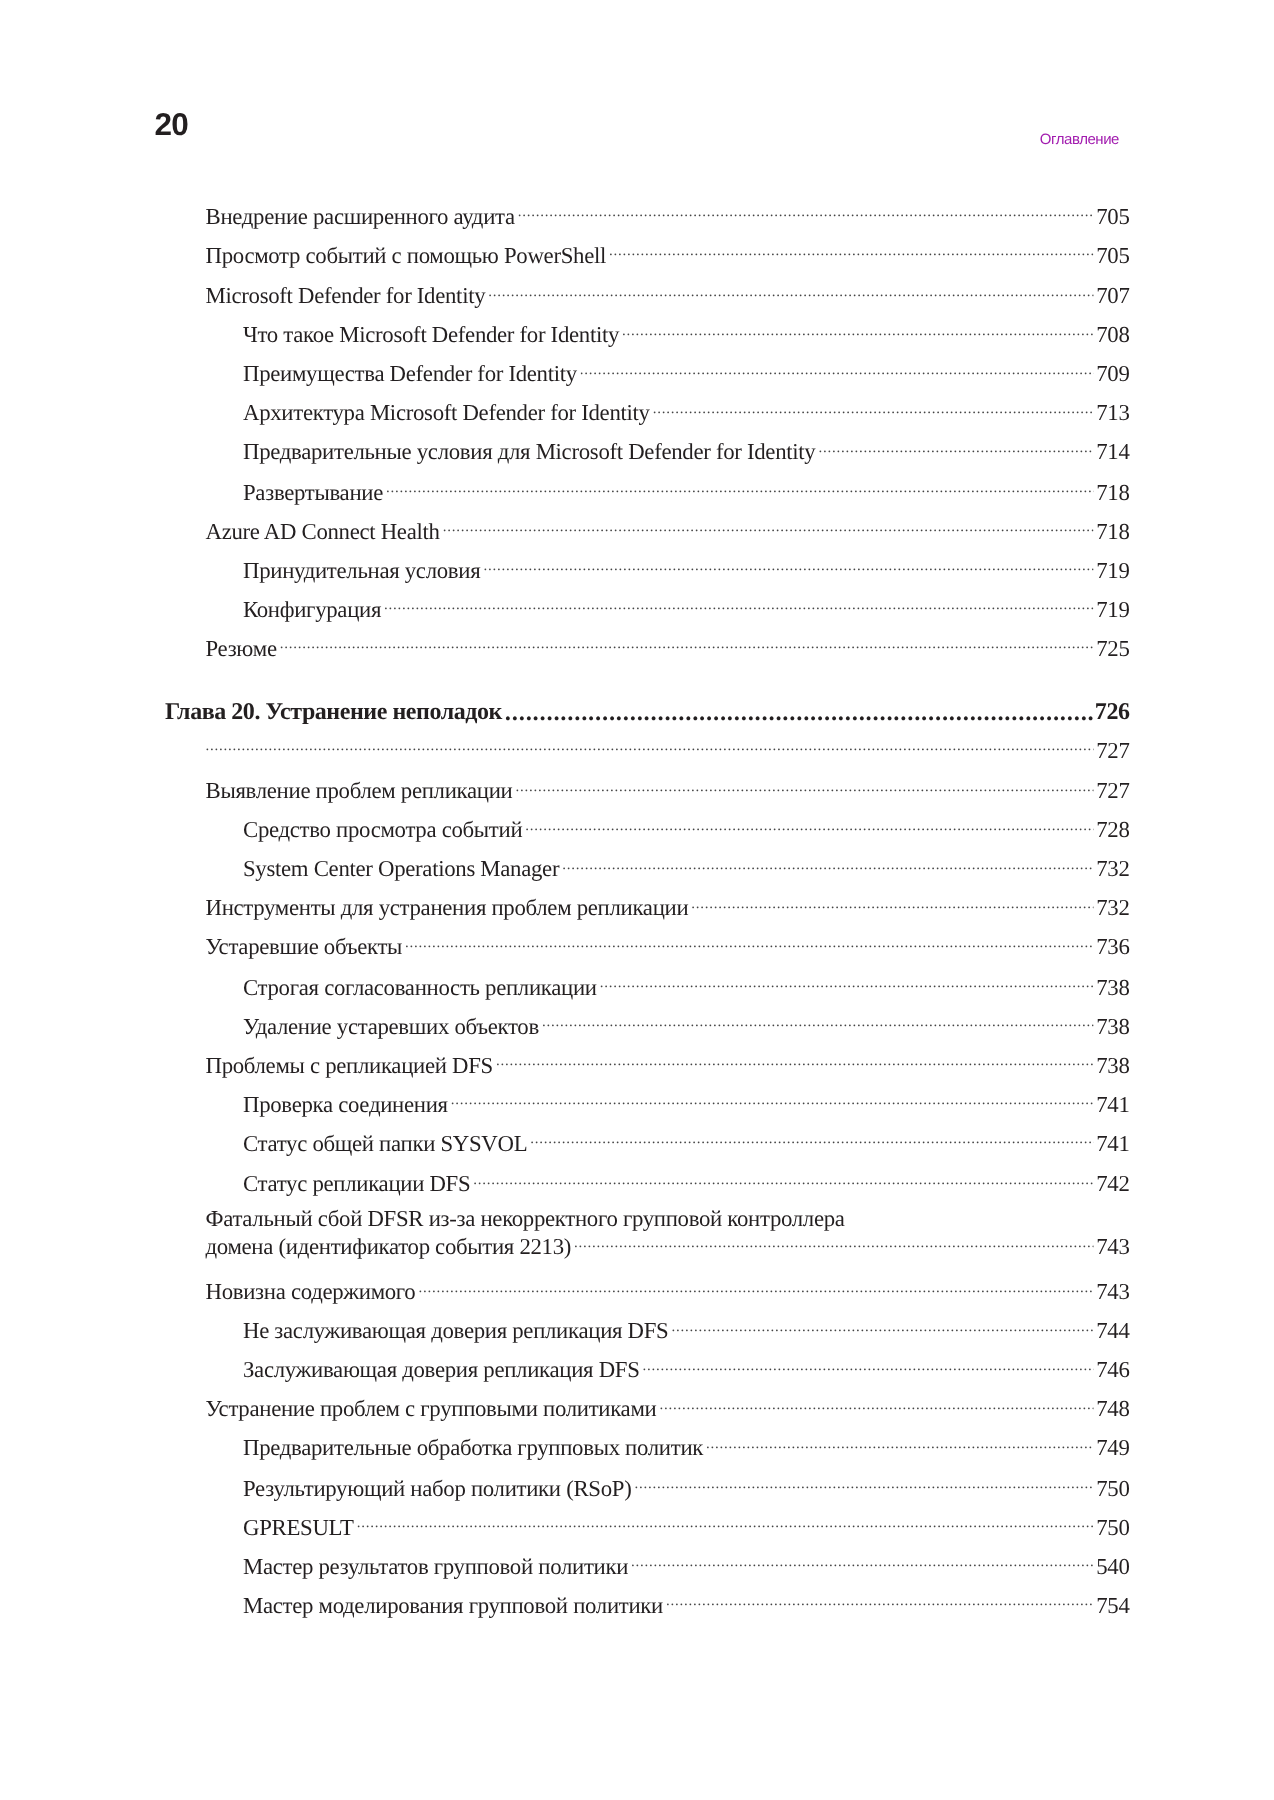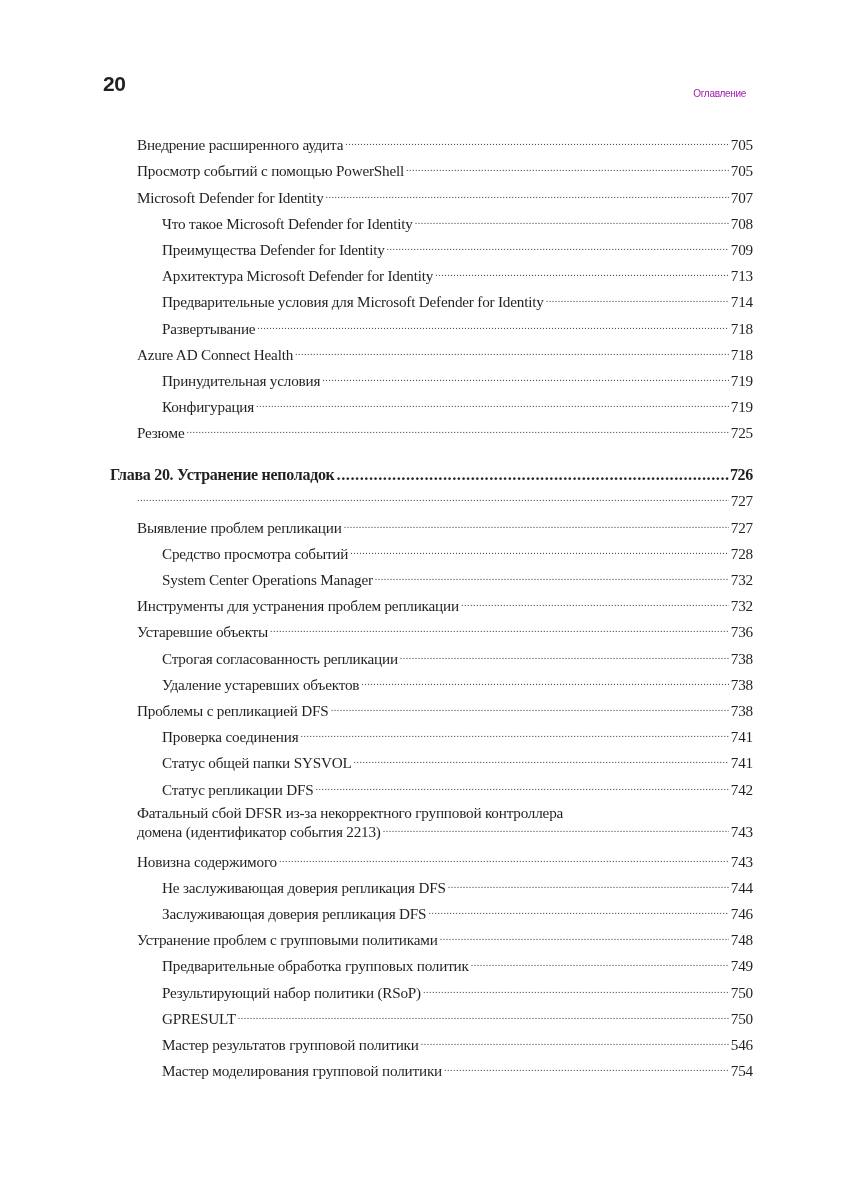--- a/index.html
+++ b/index.html
@@ -204,21 +204,21 @@
         <span class="page">750</span>
       </div>
       <div class="entry l2">
         <span class="title">GPRESULT</span>
         <span class="dots"></span>
         <span class="page">750</span>
       </div>
       <div class="entry l2">
         <span class="title">Мастер результатов групповой политики</span>
         <span class="dots"></span>
-        <span class="page">546</span>
+        <span class="page">540</span>
       </div>
       <div class="entry l2">
         <span class="title">Мастер моделирования групповой политики</span>
         <span class="dots"></span>
         <span class="page">754</span>
       </div>
     </div>
 </div>
 
 </body></html>

